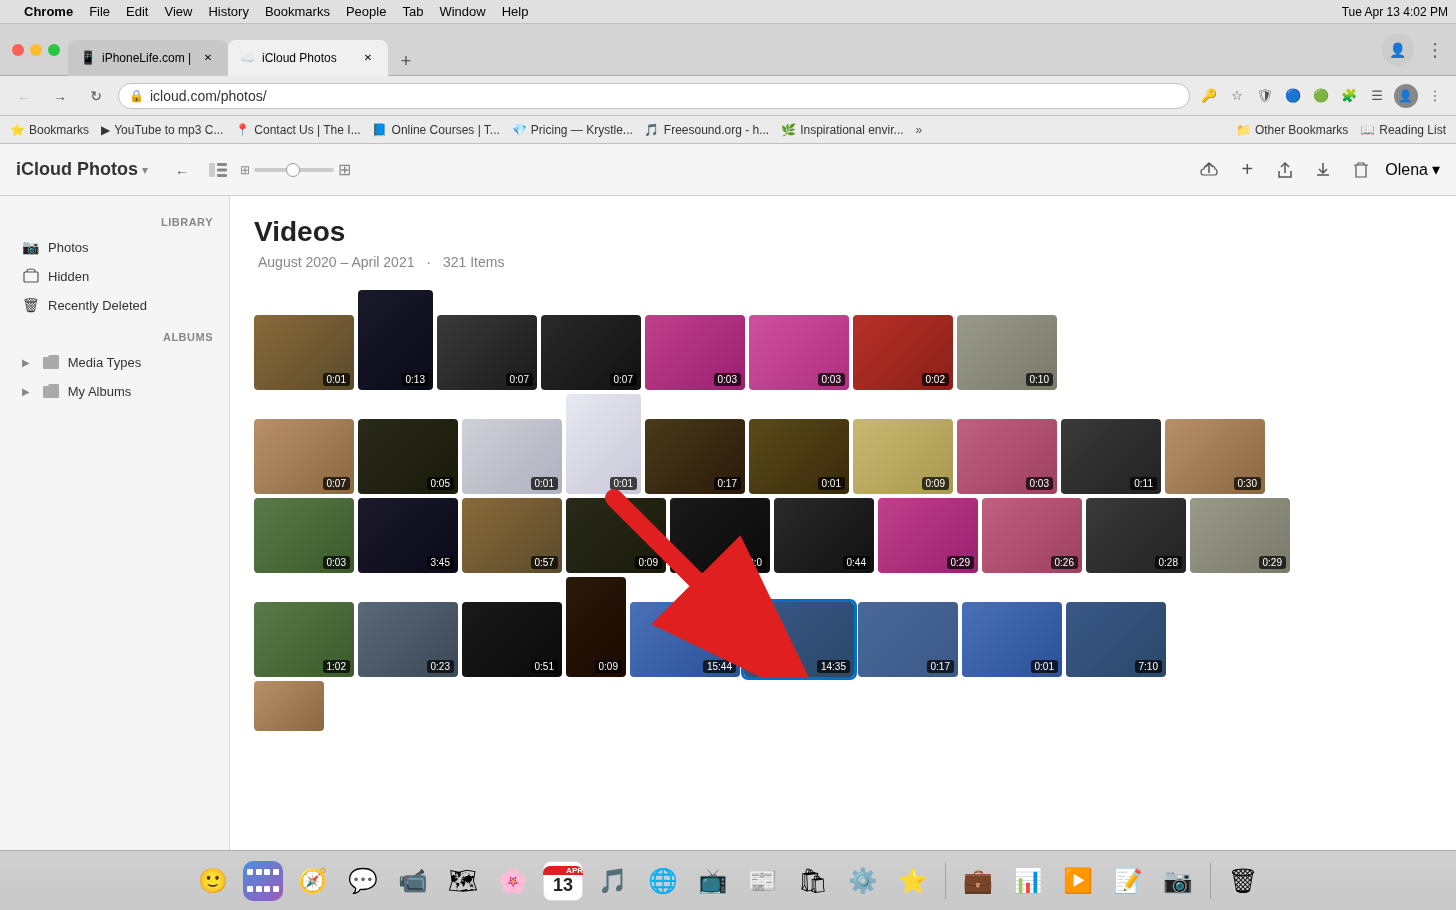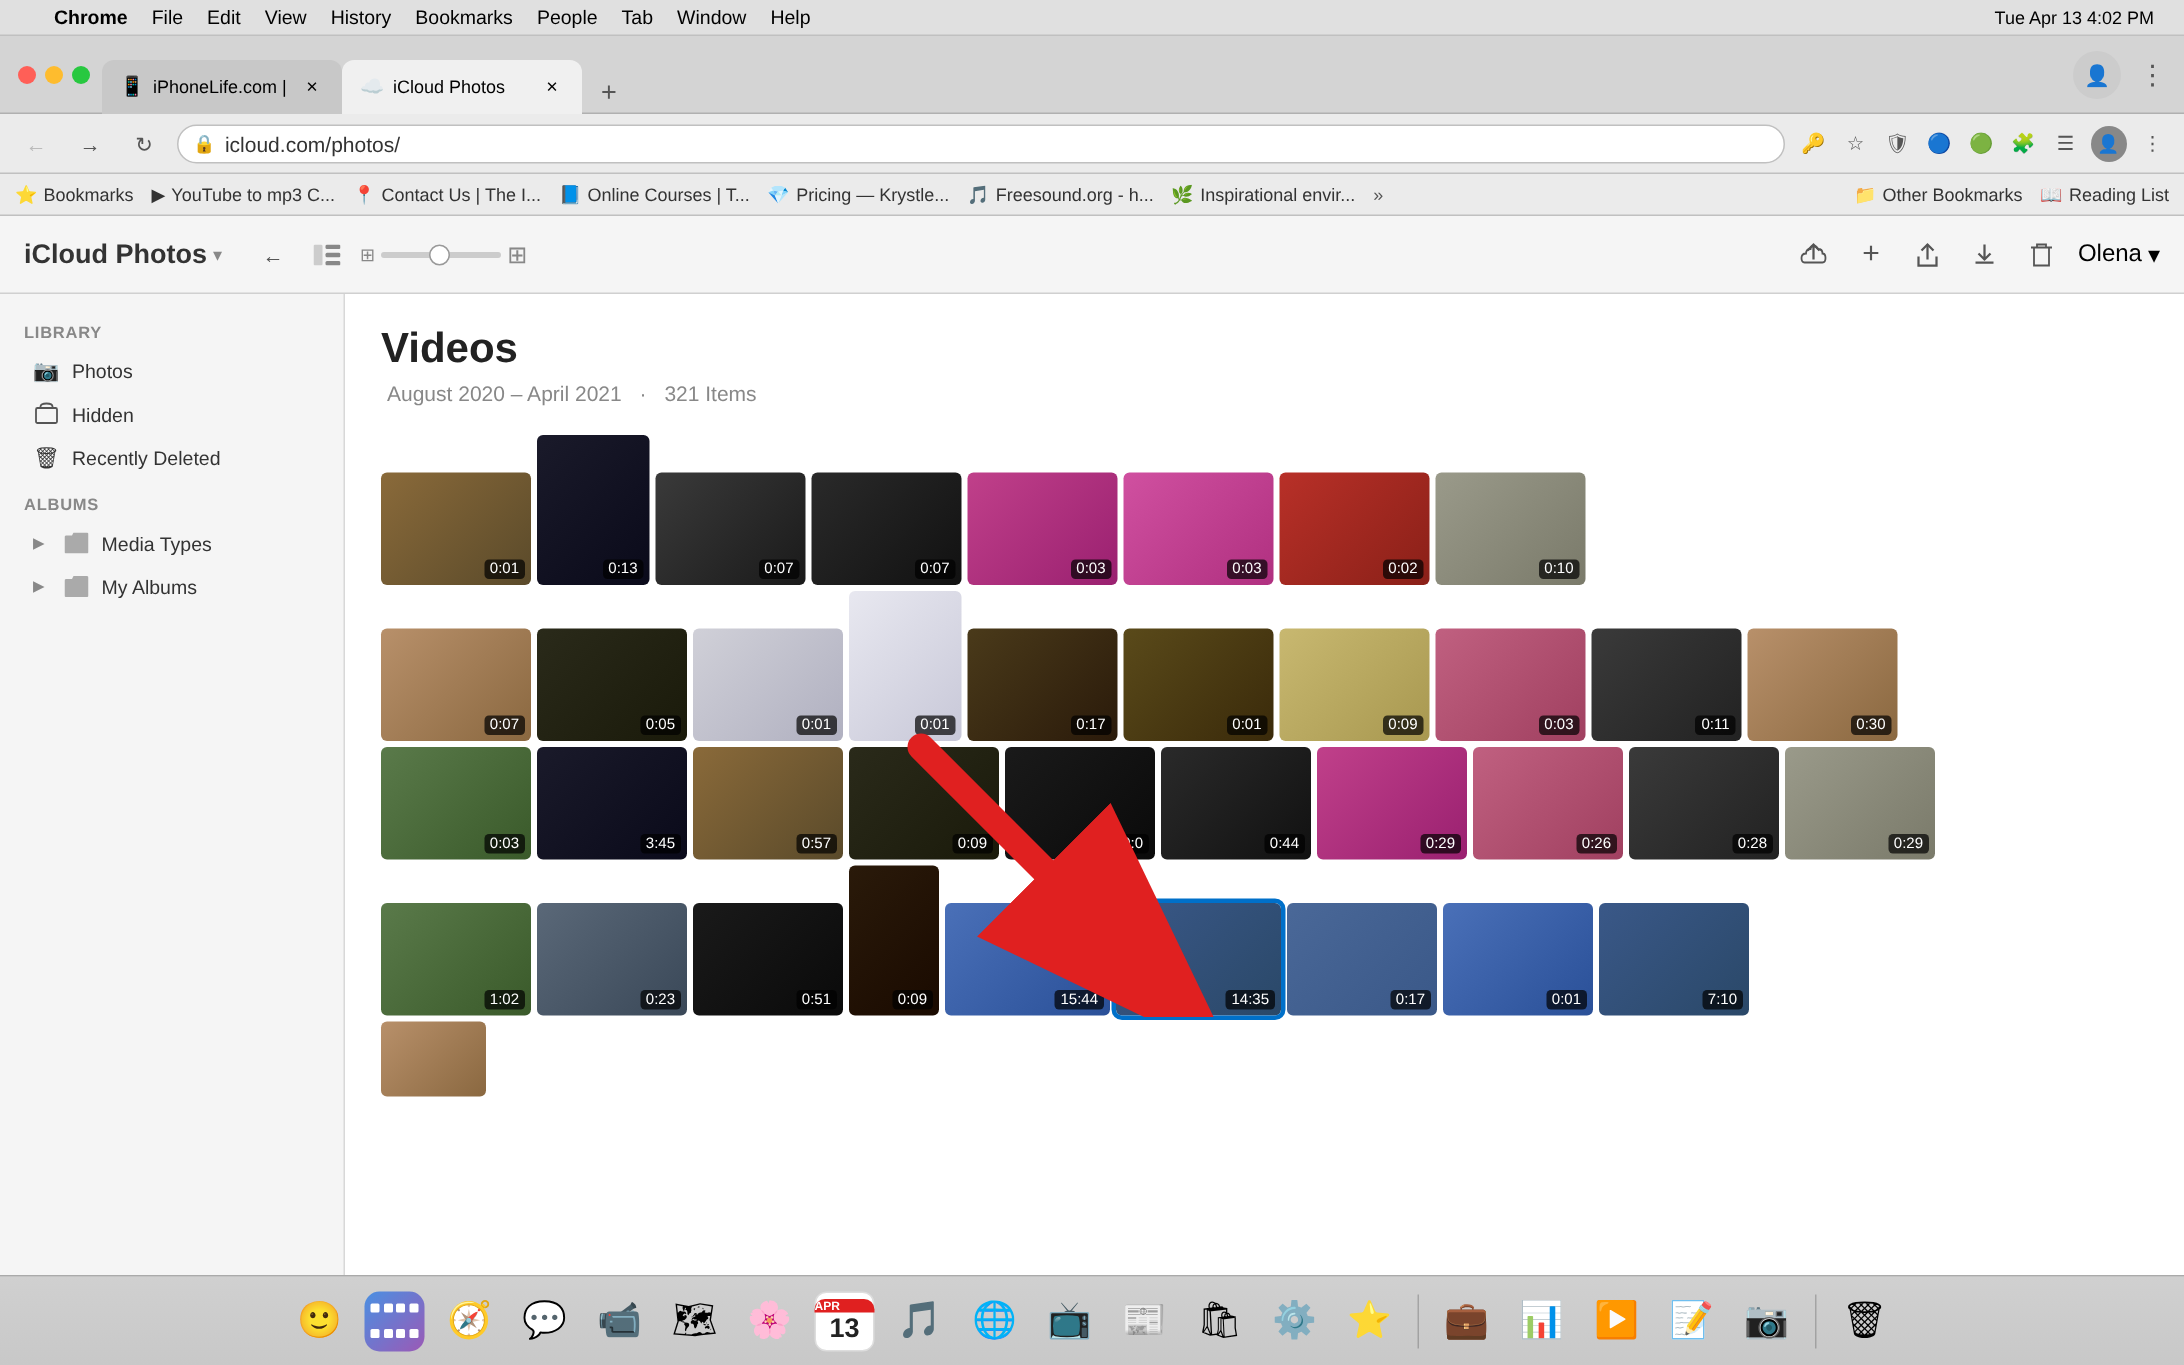--- a/index.html
+++ b/index.html
@@ -1,19 +1,19 @@
 <!DOCTYPE html>
 <html><head>
   <meta charset="utf-8">
   <style>
     * { margin: 0; padding: 0; box-sizing: border-box; }
     body { font-family: -apple-system, BlinkMacSystemFont, 'Helvetica Neue', Arial, sans-serif; background: #e8e8e8; width: 1456px; height: 910px; overflow: hidden; }
 
     
-    .menubar { height: 24px; background: #e0e0e0; display: flex; align-items: center; padding: 0 20px; font-size: 13px; gap: 16px; border-bottom: 1px solid #c0c0c0; }
+    .menubar { height: 24px; background: #e0e0e0; display: flex; align-items: center; padding: 0 8px; font-size: 13px; gap: 16px; border-bottom: 1px solid #c0c0c0; }
     .menubar-apple { font-size: 16px; }
     .menubar-item { font-size: 13px; color: #000; }
     .menubar-item.bold { font-weight: 600; }
     .menubar-right { margin-left: auto; display: flex; align-items: center; gap: 8px; font-size: 12px; }
 
     
     .titlebar { height: 52px; background: #d4d4d4; display: flex; align-items: center; padding: 0 12px; gap: 8px; border-bottom: 1px solid #b0b0b0; }
     .traffic-lights { display: flex; gap: 6px; align-items: center; }
     .traffic-light { width: 12px; height: 12px; border-radius: 50%; }
     .tl-red { background: #ff5f57; }
@@ -51,21 +51,21 @@
     .view-toggle { display: flex; align-items: center; gap: 4px; }
     .size-slider { width: 80px; height: 4px; background: #ccc; border-radius: 2px; position: relative; }
     .slider-thumb { width: 14px; height: 14px; background: #fff; border: 1px solid #999; border-radius: 50%; position: absolute; top: -5px; left: 40%; cursor: pointer; }
     .header-right { margin-left: auto; display: flex; gap: 10px; align-items: center; }
     .header-action { width: 28px; height: 28px; display: flex; align-items: center; justify-content: center; font-size: 16px; color: #555; cursor: pointer; }
 
     
     .main-layout { display: flex; height: calc(910px - 24px - 52px - 40px - 28px - 52px - 60px); }
 
     
-    .sidebar { width: 230px; background: #f5f5f5; padding: 16px 0; border-right: 1px solid #d8d8d8; overflow-y: auto; flex-shrink: 0; }
+    .sidebar { width: 230px; background: #f5f5f5; padding: 16px 0; border-right: 1px solid #d8d8d8; overflow-y: auto; flex-shrink: 0; text-align: right; }
     .sidebar-section { margin-bottom: 8px; }
     .sidebar-section-label { font-size: 11px; font-weight: 600; color: #888; padding: 4px 16px; text-transform: uppercase; letter-spacing: 0.5px; }
     .sidebar-item { display: flex; align-items: center; gap: 8px; padding: 5px 16px; cursor: pointer; font-size: 13px; color: #333; border-radius: 6px; margin: 1px 6px; }
     .sidebar-item-icon { width: 18px; height: 18px; display: flex; align-items: center; justify-content: center; font-size: 14px; }
     .sidebar-expand { font-size: 10px; color: #888; margin-right: 4px; }
 
     
     .content { flex: 1; background: #fff; overflow-y: auto; padding: 20px 24px; }
     .content-title { font-size: 28px; font-weight: 600; color: #222; margin-bottom: 6px; }
     .content-subtitle { font-size: 14px; color: #888; margin-bottom: 20px; }
@@ -551,21 +551,21 @@
       <div style="width:6px;height:6px;background:#fff;border-radius:1px;"></div>
     </div>
   </div>
   <div class="dock-item" title="Safari">🧭</div>
   <div class="dock-item" title="Messages">💬</div>
   <div class="dock-item" title="FaceTime">📹</div>
   <div class="dock-item" title="Maps">🗺</div>
   <div class="dock-item" title="Photos">🌸</div>
   <div class="dock-item" title="Calendar">
     <div style="width:40px;height:40px;background:#fff;border-radius:8px;display:flex;flex-direction:column;align-items:center;justify-content:center;border:1px solid #ddd;">
-      <div style="background:#e02020;width:40px;border-radius:7px 7px 0 0;text-align:left;color:#fff;font-size:8px;font-weight:bold;">APR</div>
+      <div style="background:#e02020;width:40px;border-radius:7px 7px 0 0;text-align:right;color:#fff;font-size:8px;font-weight:bold;">APR</div>
       <div style="font-size:18px;font-weight:bold;color:#222;">13</div>
     </div>
   </div>
   <div class="dock-item" title="Music">🎵</div>
   <div class="dock-item" title="Chrome">🌐</div>
   <div class="dock-item" title="Apple TV">📺</div>
   <div class="dock-item" title="News">📰</div>
   <div class="dock-item" title="App Store">🛍</div>
   <div class="dock-item" title="System Preferences">⚙️</div>
   <div class="dock-item" title="Reeder">⭐</div>

